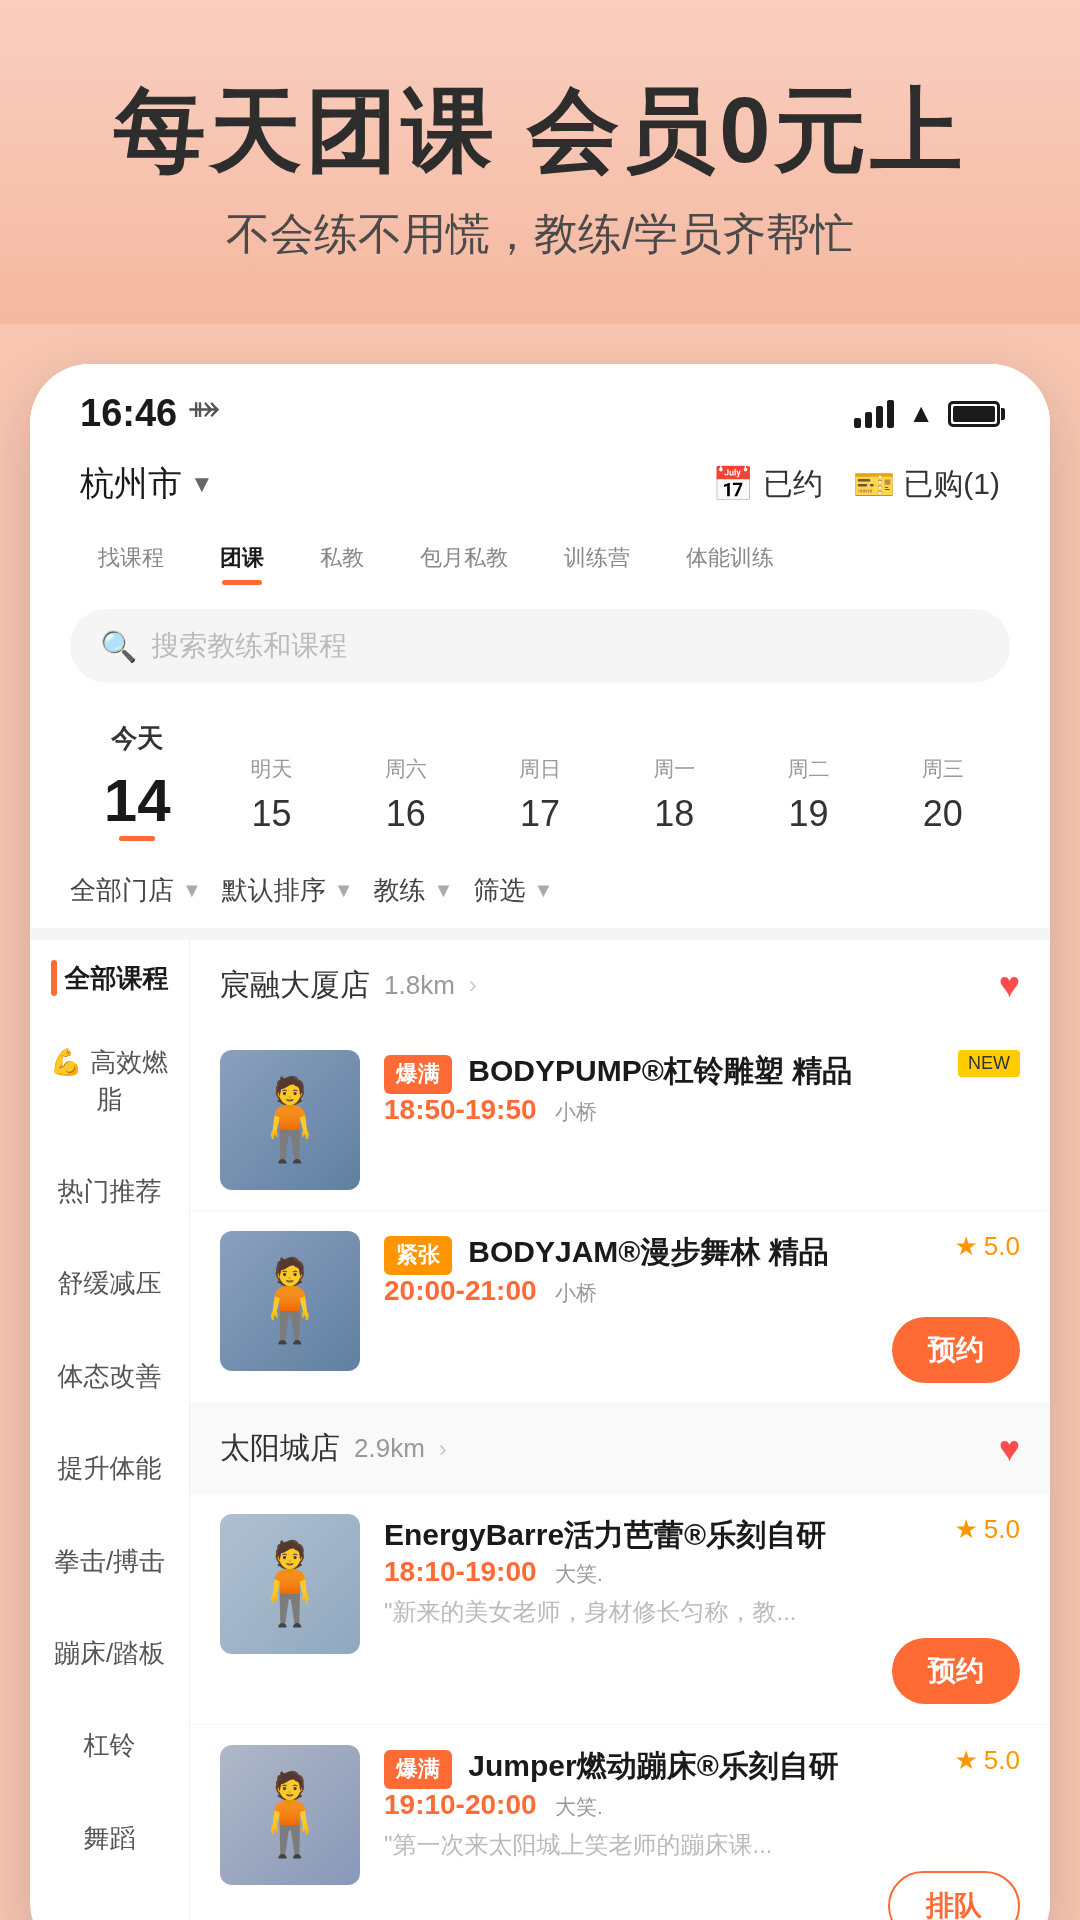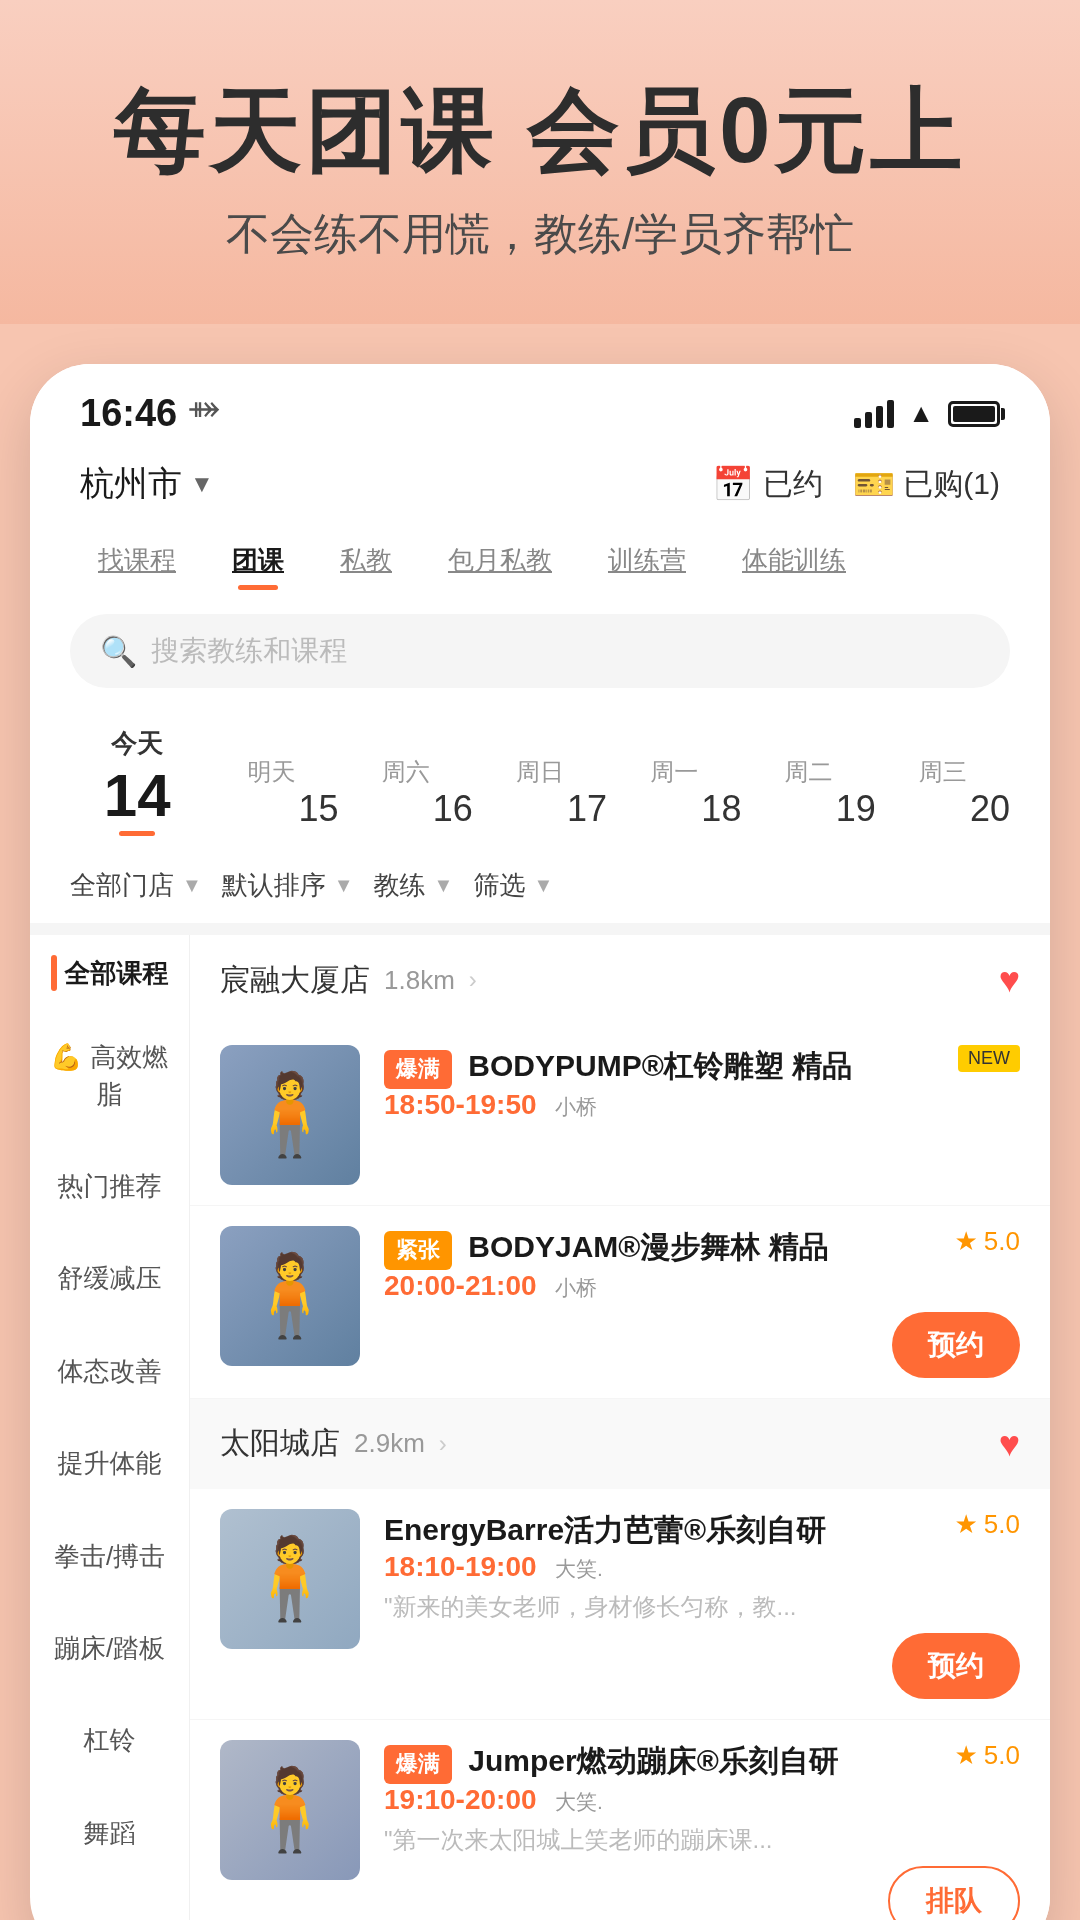--- a/index.html
+++ b/index.html
@@ -144,25 +144,24 @@
     .nav-tabs {
       display: flex;
       padding: 10px 40px 0;
       gap: 0;
       overflow-x: auto;
       scrollbar-width: none;
     }
     .nav-tab {
       flex-shrink: 0;
       padding: 16px 28px;
-      font-size: 26px;
+      font-size: 22px;
       color: #888;
       position: relative;
       cursor: pointer;
-      text-decoration: underline;
     }
     .nav-tab.active {
       color: #1a1a1a;
       font-weight: 700;
     }
     .nav-tab.active::after {
       content: '';
       position: absolute;
       bottom: 4px;
       left: 50%;
@@ -199,29 +198,28 @@
       gap: 0;
       align-items: flex-end;
     }
     .date-item {
       flex: 1;
       text-align: center;
       padding: 8px 0;
       cursor: pointer;
     }
     .date-label {
-      font-size: 24px;
+      font-size: 21px;
       color: #999;
     }
     .date-number {
       font-size: 36px;
       color: #333;
       font-weight: 500;
-      margin-top: 0;
-      text-align: right;
+      margin-top: 10px;
     }
     .date-item.today .date-label {
       font-size: 26px;
       color: #333;
       font-weight: 600;
     }
     .date-item.today .date-number {
       font-size: 60px;
       color: #1a1a1a;
       font-weight: 800;

